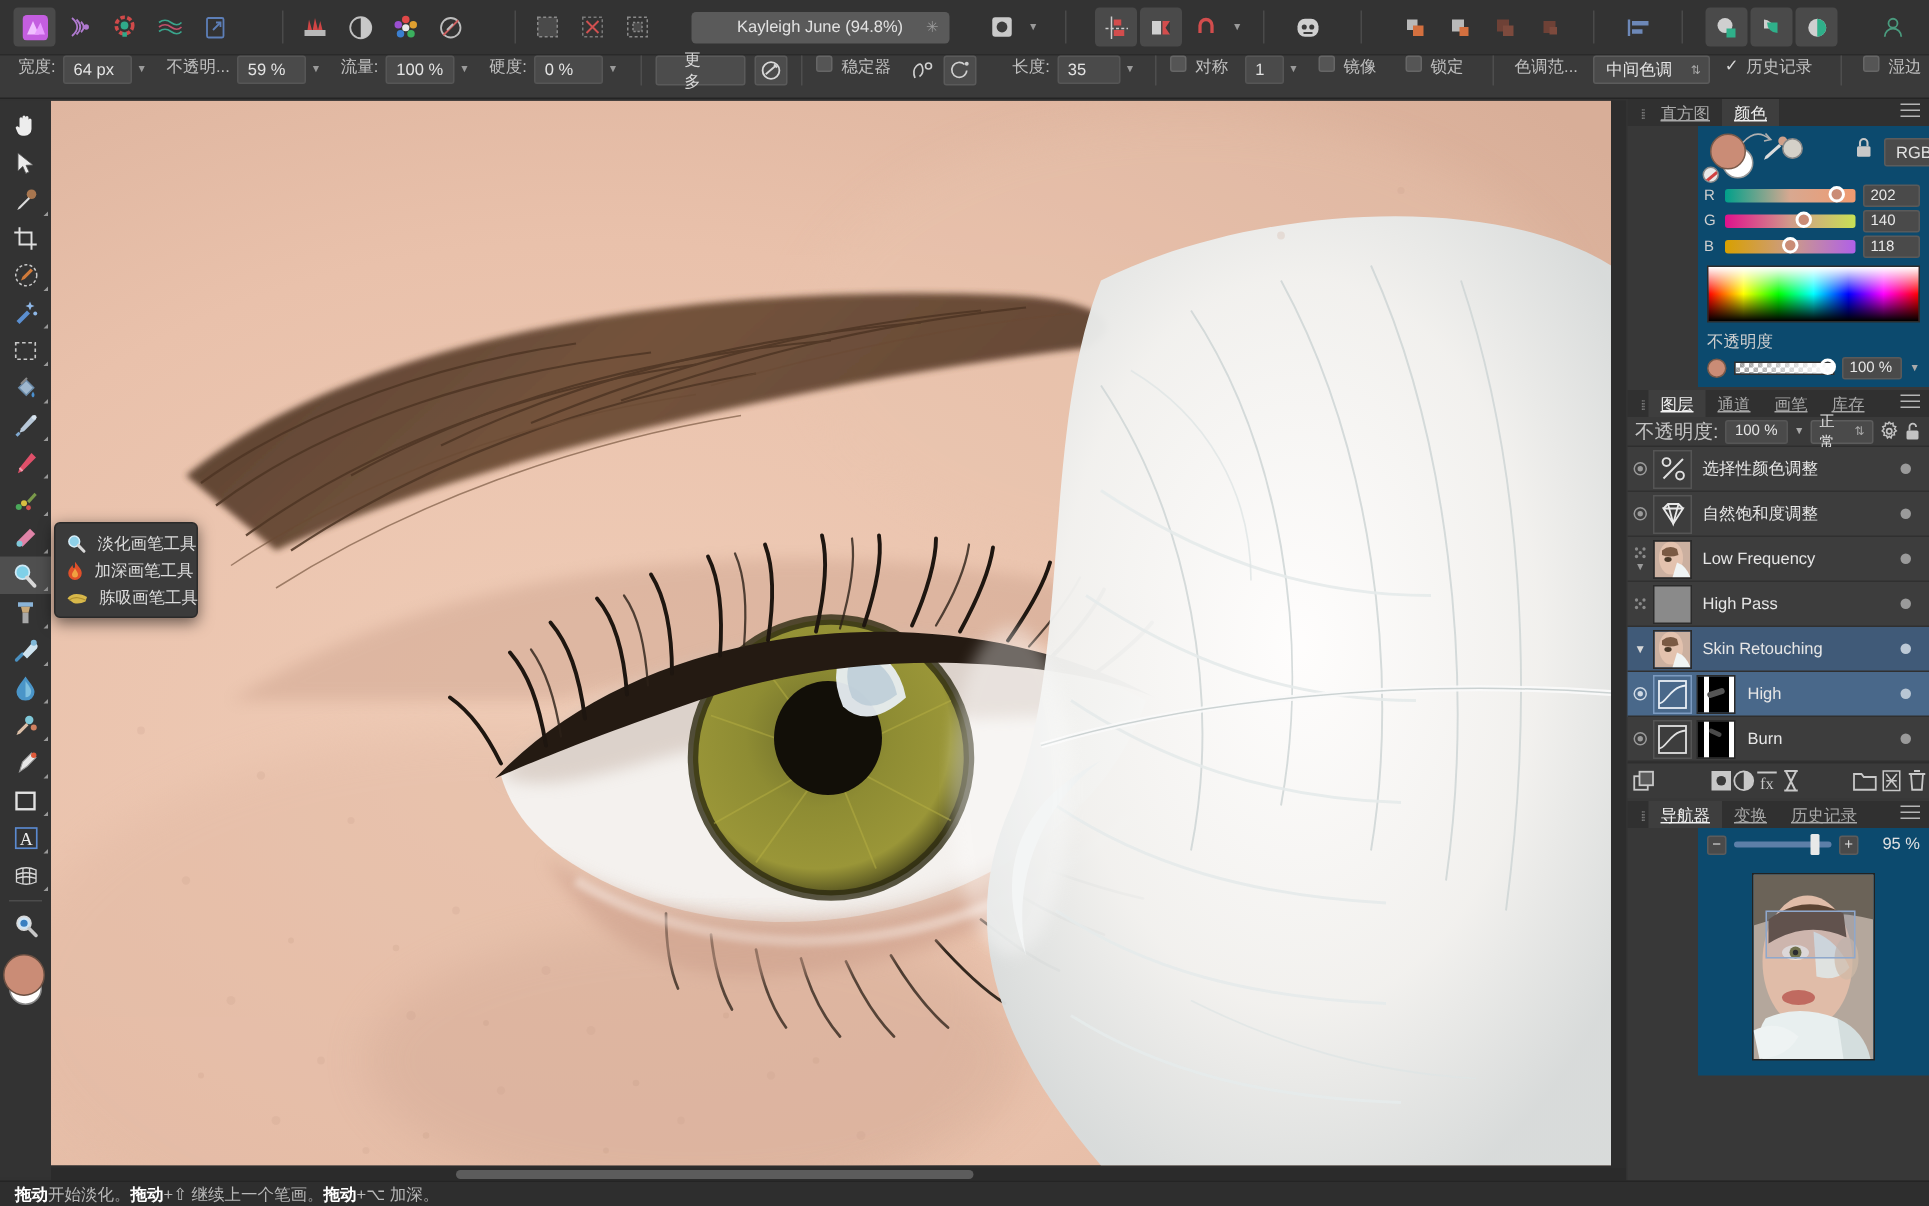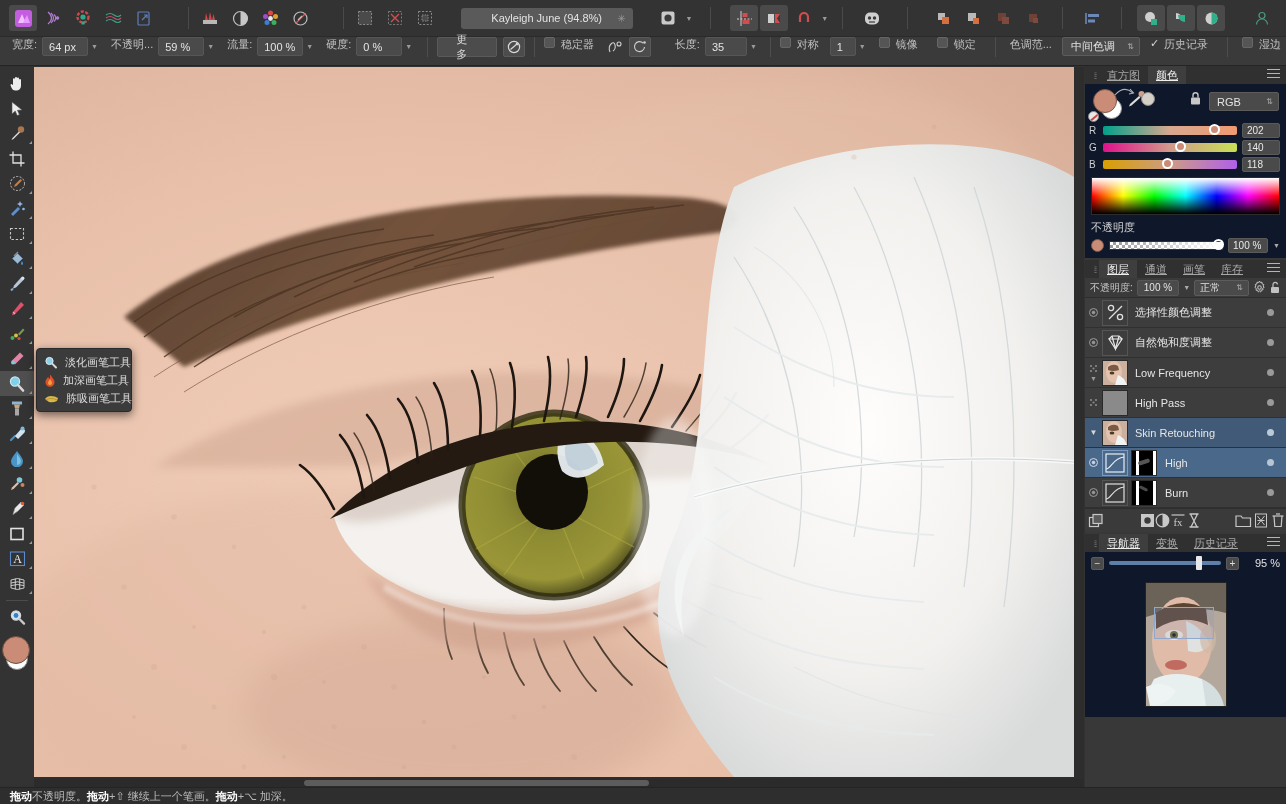--- a/index.html
+++ b/index.html
@@ -79,21 +79,21 @@
   .ptabs { height:18px; background:#303030; display:flex; align-items:flex-end;
     padding-left:6px; position:relative; }
   .pgrip { width:8px; height:16px; display:flex; align-items:center; justify-content:center;
     color:#7a7a7a; font-size:9px; letter-spacing:-1px; }
   .ptab { height:18px; padding:0 8px; display:flex; align-items:center; font-size:11px;
     color:#a8a8a8;text-decoration:underline; }
   .ptab.on { background:#3e3e3e; color:#f0f0f0; }
   .phamb { position:absolute; right:6px; top:3px; width:13px; }
   .phamb i { display:block; height:1px; background:#b5b5b5; margin-bottom:3px; }
 
-  .panelbody { background:#0f172a; }
+  .panelbody { background:#0c4a6e;margin-left:47px; }
 
   
   .colorhead { height:38px; position:relative; padding:3px 6px; }
   .sliderow { display:flex; align-items:center; height:17px; padding:0 6px 0 4px; gap:5px; }
   .schan { width:9px; color:#cfcfcf; font-size:10px; }
   .strack { flex:1; height:9px; border-radius:2px; position:relative; }
   .sknob { position:absolute; top:-2px; width:11px; height:11px; border-radius:50%;
     border:2px solid #fff; box-sizing:border-box; }
   .sval { width:38px; height:15px; background:#4a4a4a; border:1px solid #5a5a5a;
     border-radius:2px; color:#e8e8e8; font-size:10px; display:flex; align-items:center;
@@ -919,21 +919,21 @@
       <div class="ptab">画笔</div>
       <div class="ptab">库存</div>
       <div class="phamb">
           <i></i>
           <i></i>
           <i></i>
         </div>
     </div>
 
     <div class="layeropts">
-      <span style="font-size:10px;color:#c4c4c4">不透明度:</span>
+      <span style="font-size:13px;color:#c4c4c4">不透明度:</span>
       <div class="ofield" style="height:16px;min-width:38px;font-size:10px">100 %</div>
       <span style="color:#aaa;font-size:7px">▼</span>
       <div class="oselect" style="flex:1;min-width:0;height:16px;font-size:10px;padding:0 16px 0 5px">正常</div>
       <span>
         <svg width="13" height="13" viewBox="0 0 13 13" fill="#c2c2c2">
             <path d="M6.5 4.2a2.3 2.3 0 1 0 0 4.6 2.3 2.3 0 0 0 0-4.6zm0 3.5a1.2 1.2 0 1 1 0-2.4 1.2 1.2 0 0 1 0 2.4z"></path>
             <path d="M6.5 0 7.3 1.6 9 1.2 9.1 3l1.7.5-.8 1.5 1.2 1.3-1.5.9.3 1.7-1.7.1L7.7 11 6.5 9.9 5.3 11l-.6-1.7-1.7-.1.3-1.7L1.8 6.3 3 5 2.2 3.5 3.9 3 4 1.2l1.7.4z" fill="none" stroke="#c2c2c2" stroke-width="1"></path>
           </svg>
       </span>
       <span>
@@ -1172,20 +1172,20 @@
             <ellipse cx="62" cy="56" rx="8" ry="14" fill="#cfb9a6" opacity=".7"></ellipse>
           </svg>
           <div class="navrect"></div>
         </div>
       </div>
     </div>
   </div>
 
   <div class="statusbar">
     <b>拖动</b>
-      <span> 不透明度。</span>
+      <span> 开始淡化。</span>
       <b>拖动</b>
       <span>+⇧ 继续上一个笔画。</span>
       <b>拖动</b>
       <span>+⌥ 加深。</span>
   </div>
 
 </div>
 
 </body></html>

